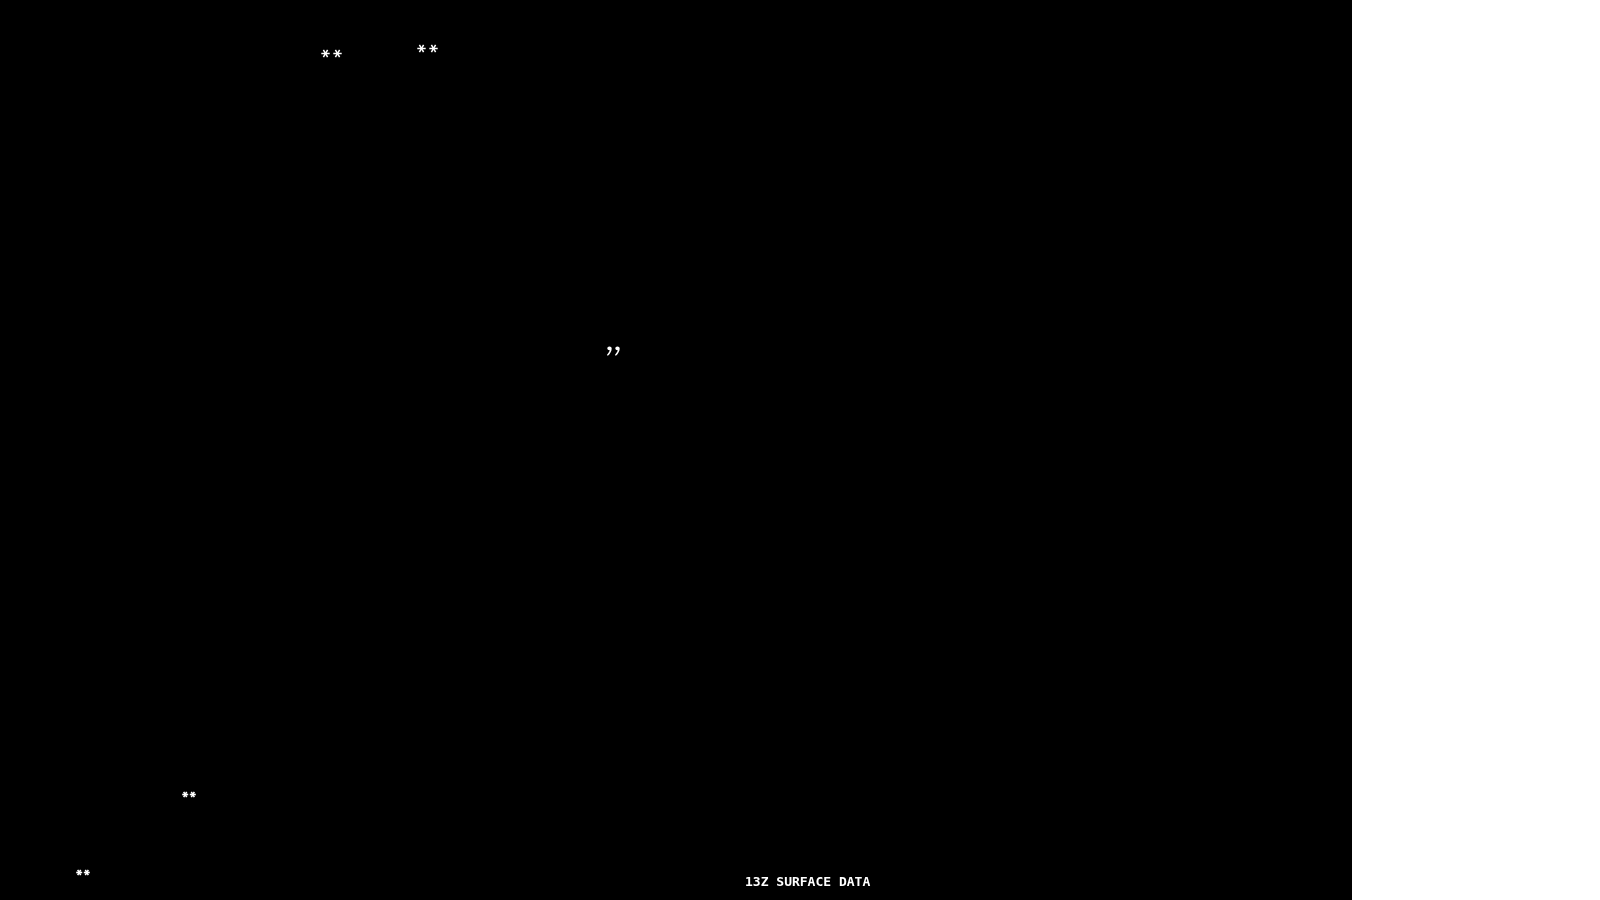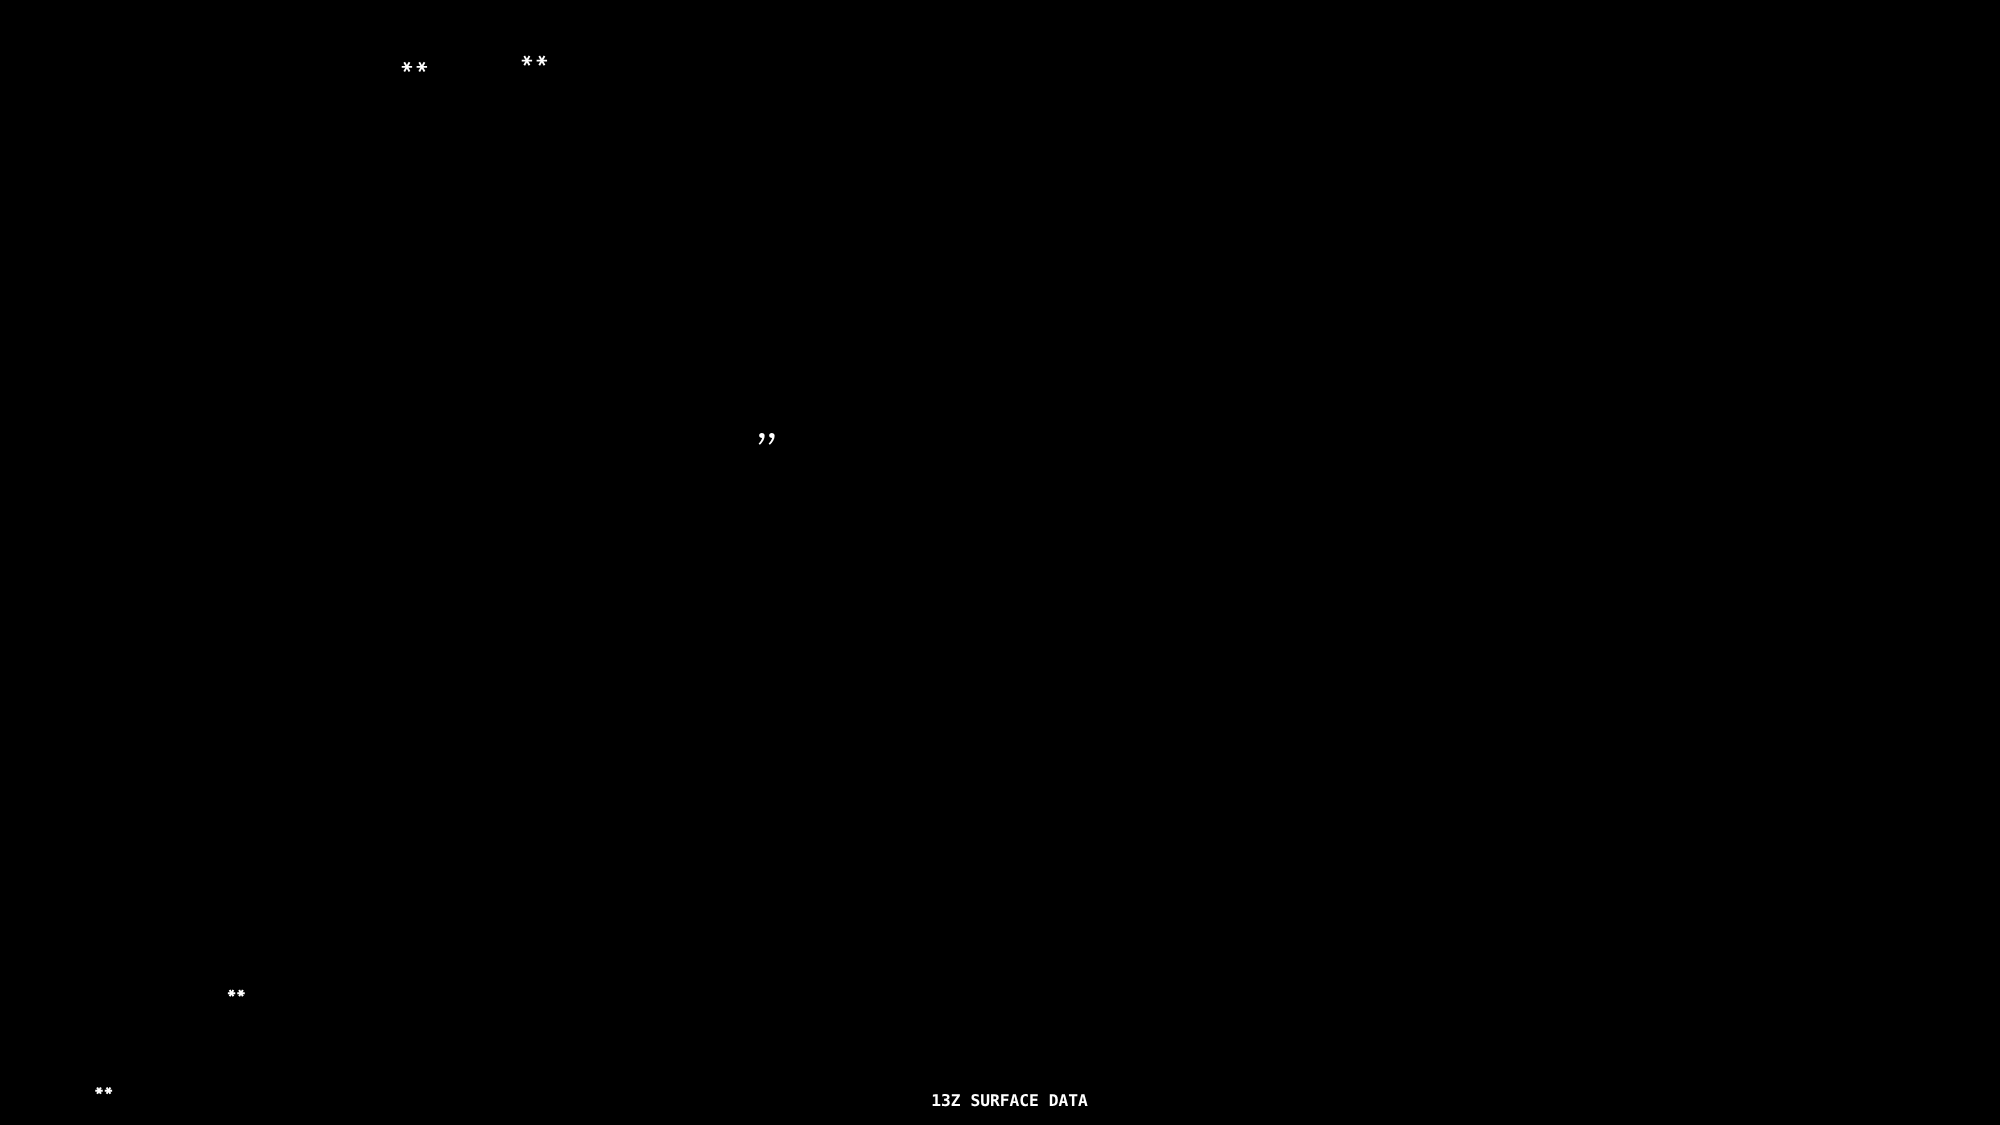--- a/index.html
+++ b/index.html
@@ -1,21 +1,21 @@
 <!DOCTYPE html>
 <html><head>
 <meta charset="utf-8">
 <style>
   html, body {
     margin: 0;
     padding: 0;
   }
   .map-canvas {
     position: relative;
-    width: 1600px;
+    width: 1352px;
     height: 900px;
     background: var(--bg-color, #000000);
     overflow: hidden;
     font-family: "DejaVu Sans Mono", monospace;
   }
   .symbol-layer {
     position: absolute;
     inset: 0;
   }
   .sym {

